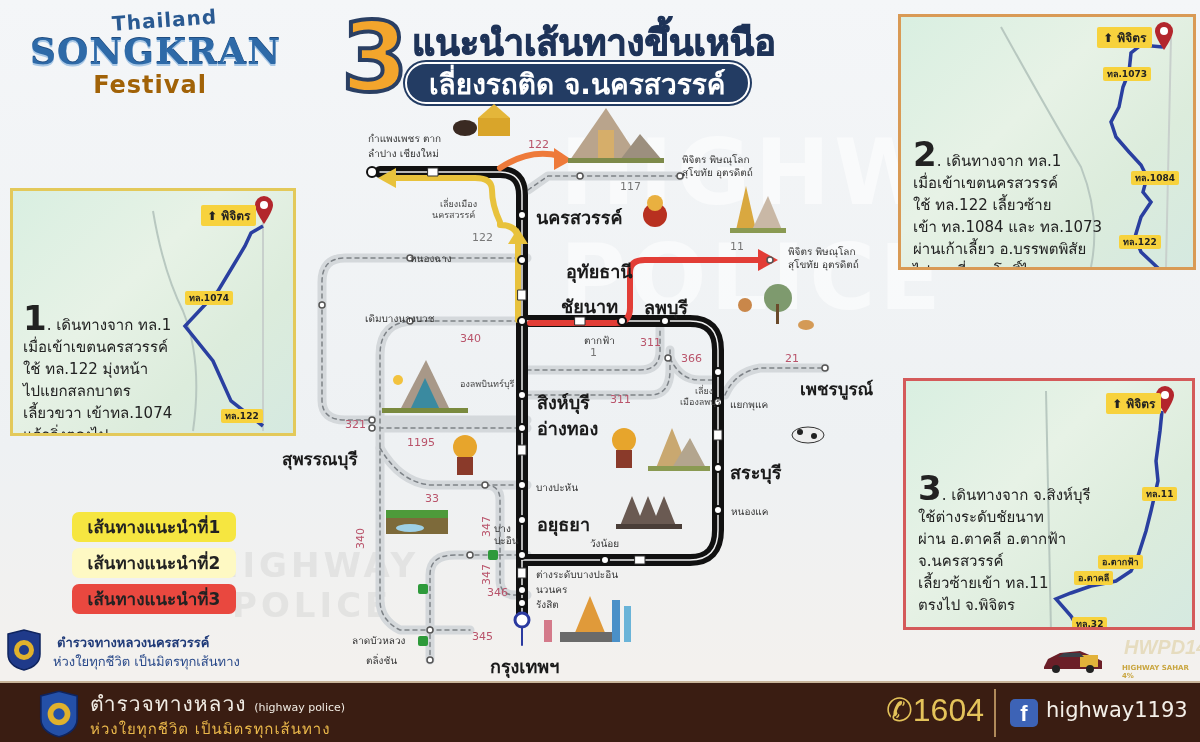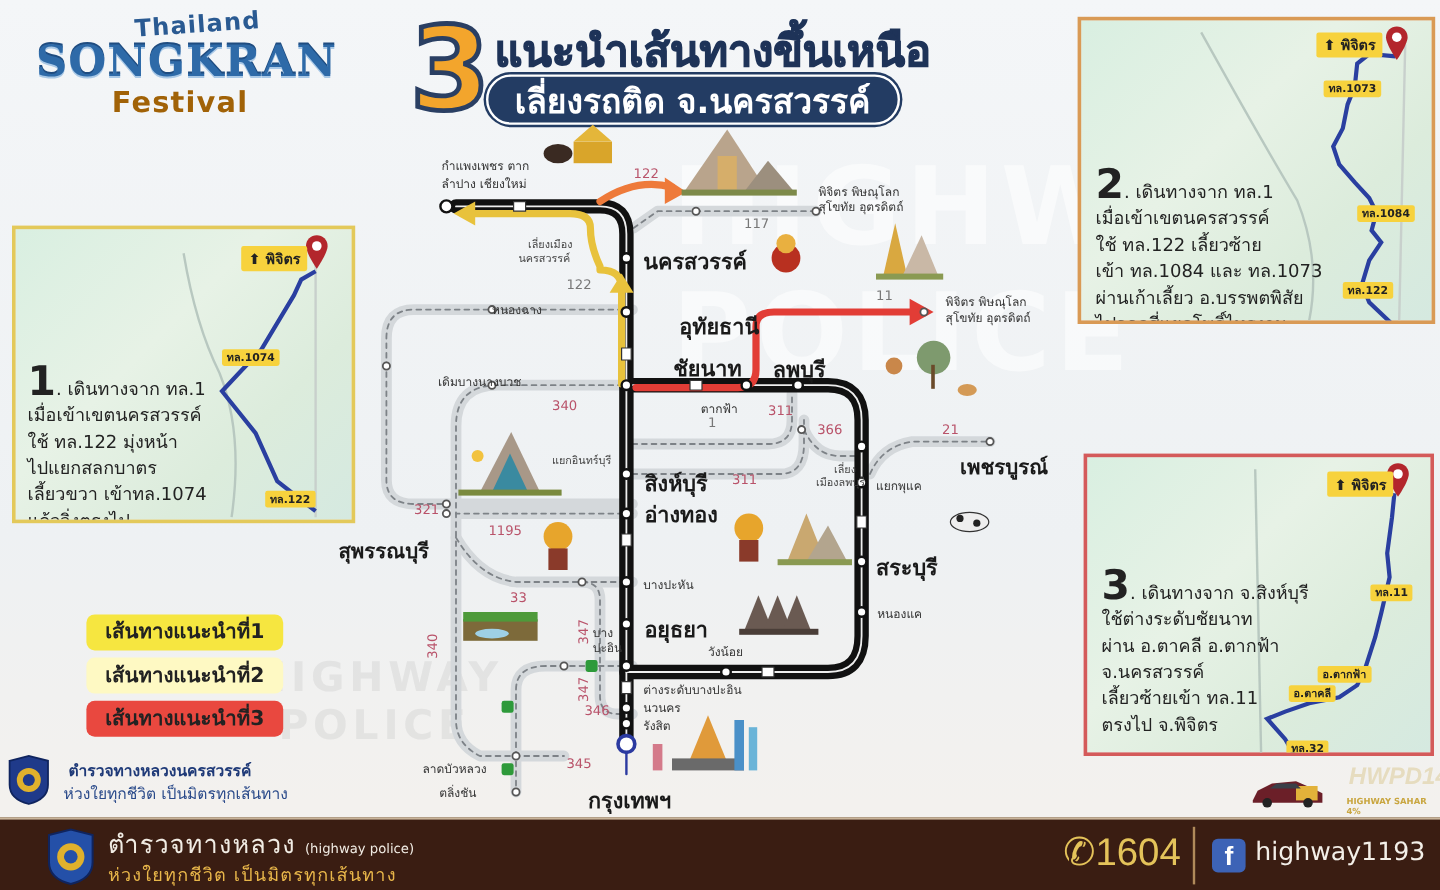--- a/index.html
+++ b/index.html
@@ -273,21 +273,21 @@
 <div class="lbl big" style="left:538px; top:292px;margin-left:23px;">ชัยนาท</div>
 <div class="lbl big" style="left:644px; top:293px;">ลพบุรี</div>
 <div class="lbl sm" style="left:365px; top:311px;">เดิมบางนางบวช</div>
 <div class="lbl road" style="left:460px; top:332px;">340</div>
 <div class="lbl sm" style="left:584px; top:333px;">ตากฟ้า</div>
 <div class="lbl roadg" style="left:590px; top:346px;">1</div>
 <div class="lbl road" style="left:640px; top:336px;">311</div>
 <div class="lbl road" style="left:681px; top:352px;">366</div>
 <div class="lbl road" style="left:785px; top:352px;">21</div>
 <div class="lbl roadg" style="left:274px; top:345px; font-size:9px;">13</div>
-<div class="lbl xs" style="left:460px; top:377px;">แยกอินทร์บุรี</div>
+<div class="lbl xs" style="left:460px; top:377px;">องลพบินทร์บุรี</div>
 <div class="lbl xs" style="left:695px; top:384px;">เลี่ยง</div>
 <div class="lbl xs" style="left:680px; top:395px;">เมืองลพบุรี</div>
 <div class="lbl med" style="left:800px; top:375px;">เพชรบูรณ์</div>
 <div class="lbl big" style="left:537px; top:388px;">สิงห์บุรี</div>
 <div class="lbl road" style="left:610px; top:393px;">311</div>
 <div class="lbl sm" style="left:730px; top:397px;">แยกพุแค</div>
 <div class="lbl road" style="left:345px; top:418px;">321</div>
 <div class="lbl big" style="left:537px; top:414px;">อ่างทอง</div>
 <div class="lbl road" style="left:407px; top:436px;">1195</div>
 <div class="lbl med" style="left:282px; top:445px;">สุพรรณบุรี</div>

